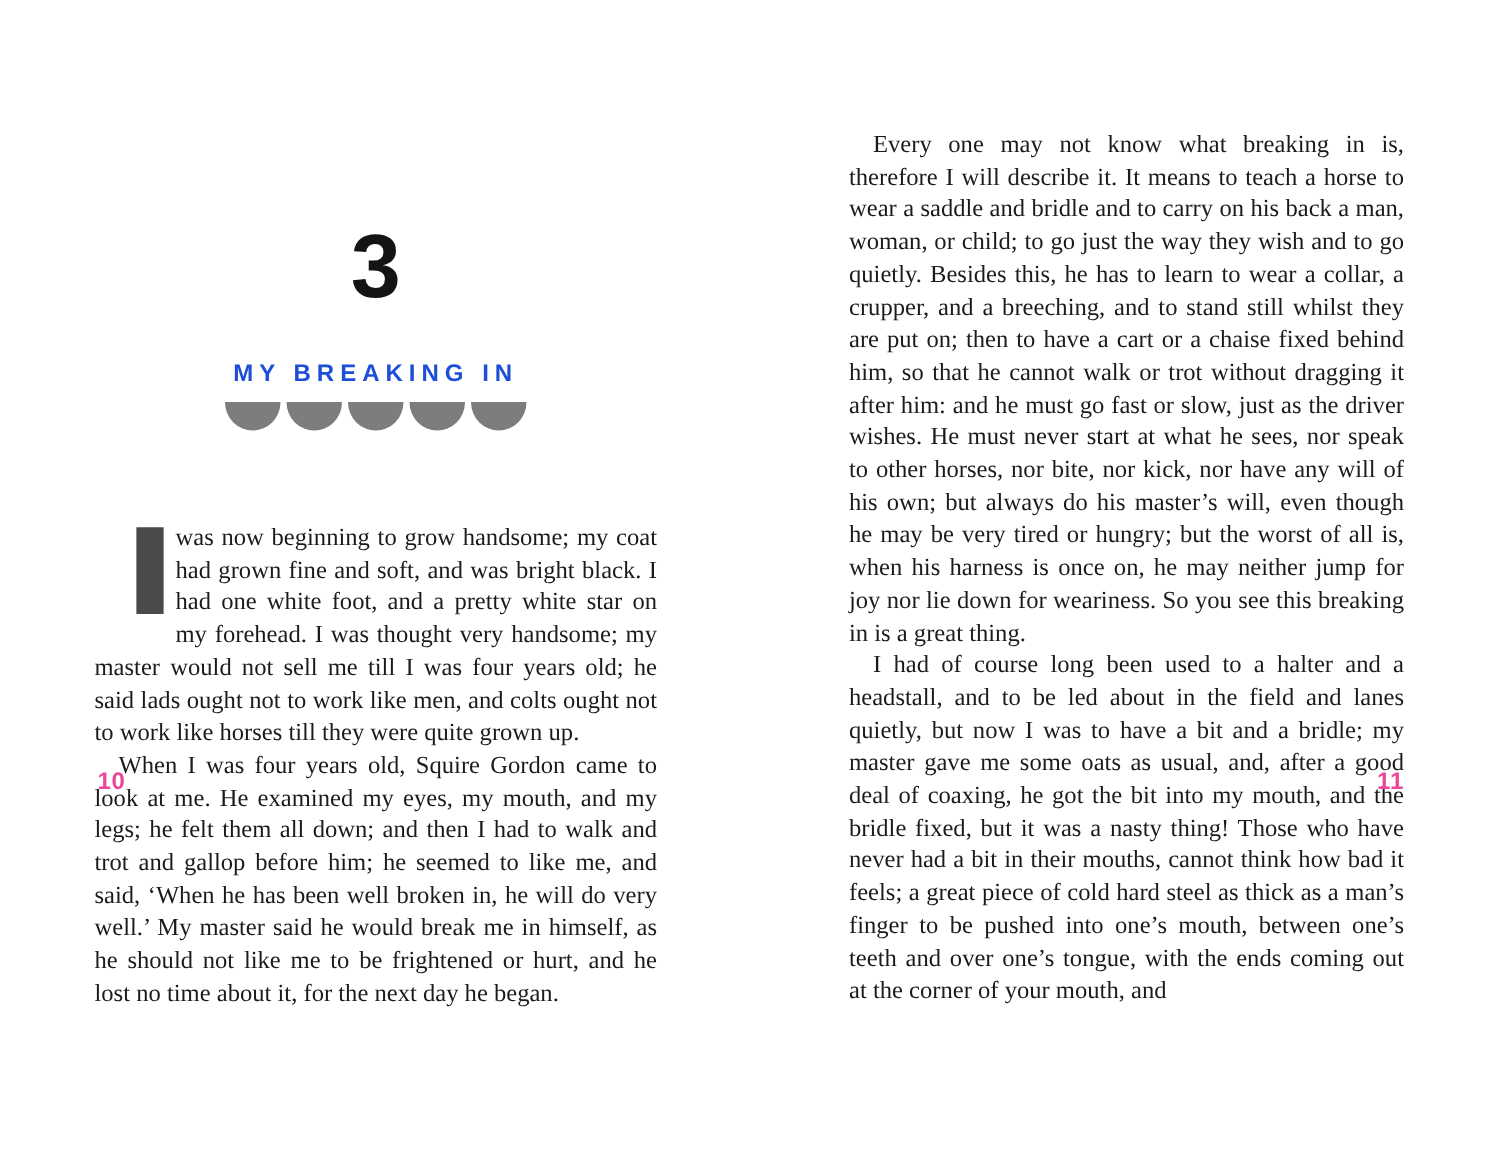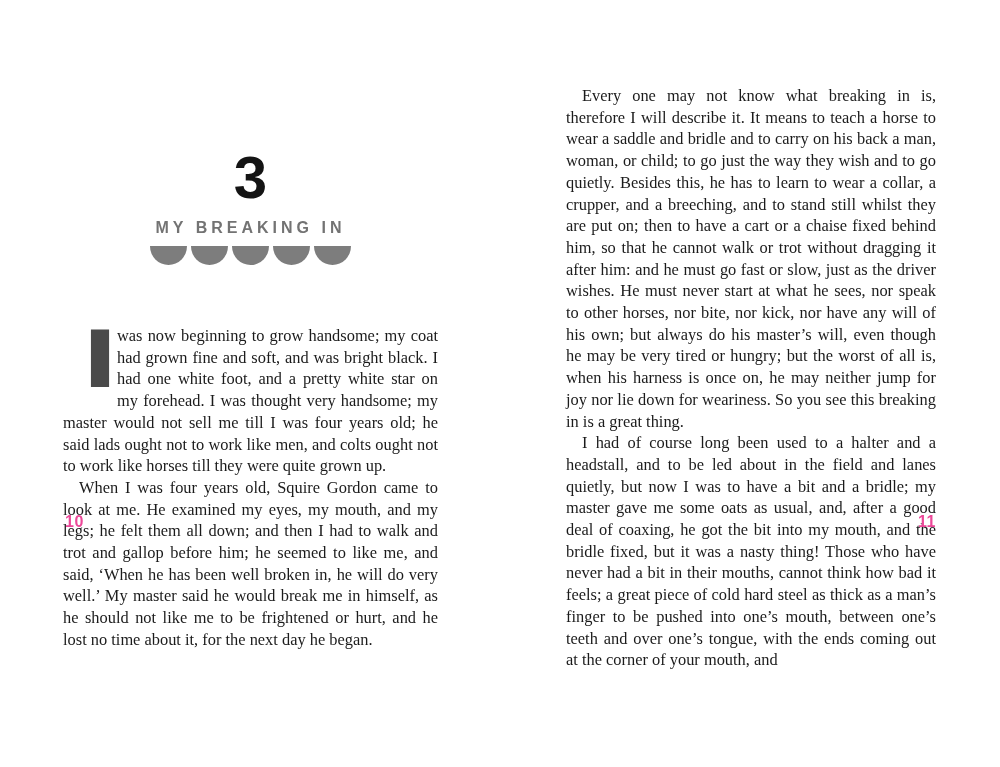--- a/index.html
+++ b/index.html
@@ -26,27 +26,27 @@
   .chapter-header { margin-top: 150px; text-align: center; }
   .chapter-number {
     font-family: "Liberation Sans", sans-serif;
     font-weight: bold;
     font-size: 60px;
     line-height: 56px;
     color: #141414;
     letter-spacing: 0;
   }
   .chapter-title {
-    margin-top: 12px;
+    margin-top: 34px;
     font-family: "Liberation Sans", sans-serif;
     font-weight: bold;
     font-size: 16px;
     line-height: 19px;
     letter-spacing: 4px;
-    color: #737373;
+    color: #1d4ed8;
   }
   .ornament {
     margin-top: 9px;
     display: flex;
     justify-content: center;
     gap: 4px;
   }
   .semi {
     width: 37px;
     height: 19px;

